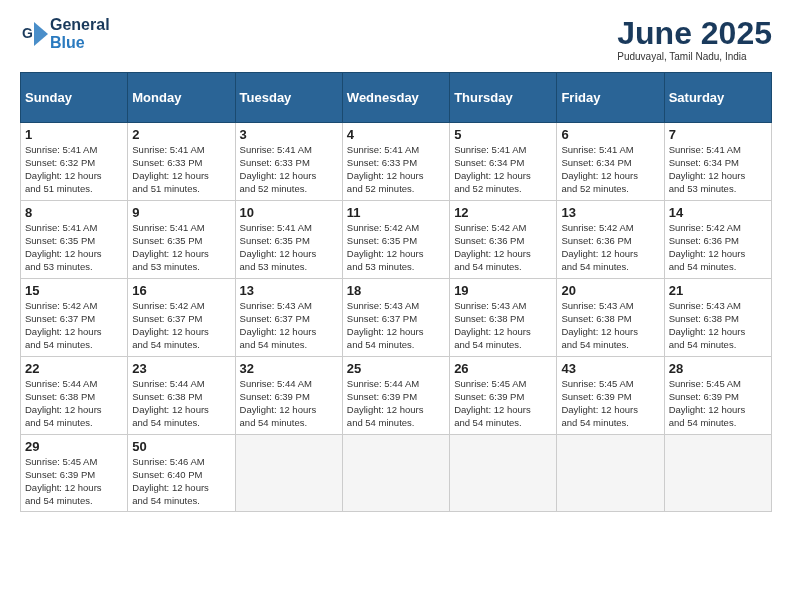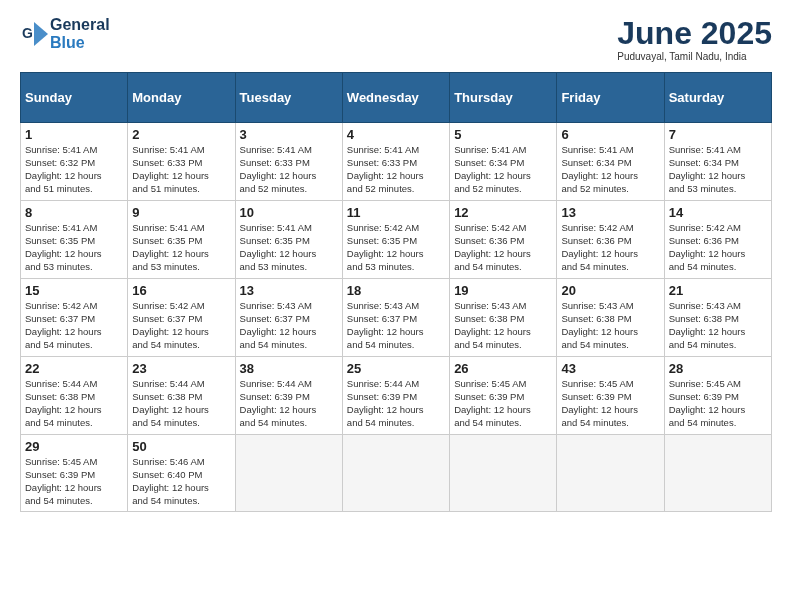--- a/index.html
+++ b/index.html
@@ -146,21 +146,21 @@
           <td><span class="day-number">16</span><span class="day-info">Sunrise: 5:42 AM<br>Sunset: 6:37 PM<br>Daylight: 12 hours<br>and 54 minutes.</span></td>
           <td><span class="day-number">13</span><span class="day-info">Sunrise: 5:43 AM<br>Sunset: 6:37 PM<br>Daylight: 12 hours<br>and 54 minutes.</span></td>
           <td><span class="day-number">18</span><span class="day-info">Sunrise: 5:43 AM<br>Sunset: 6:37 PM<br>Daylight: 12 hours<br>and 54 minutes.</span></td>
           <td><span class="day-number">19</span><span class="day-info">Sunrise: 5:43 AM<br>Sunset: 6:38 PM<br>Daylight: 12 hours<br>and 54 minutes.</span></td>
           <td><span class="day-number">20</span><span class="day-info">Sunrise: 5:43 AM<br>Sunset: 6:38 PM<br>Daylight: 12 hours<br>and 54 minutes.</span></td>
           <td><span class="day-number">21</span><span class="day-info">Sunrise: 5:43 AM<br>Sunset: 6:38 PM<br>Daylight: 12 hours<br>and 54 minutes.</span></td>
         </tr>
         <tr>
           <td><span class="day-number">22</span><span class="day-info">Sunrise: 5:44 AM<br>Sunset: 6:38 PM<br>Daylight: 12 hours<br>and 54 minutes.</span></td>
           <td><span class="day-number">23</span><span class="day-info">Sunrise: 5:44 AM<br>Sunset: 6:38 PM<br>Daylight: 12 hours<br>and 54 minutes.</span></td>
-          <td><span class="day-number">38</span><span class="day-info">Sunrise: 5:44 AM<br>Sunset: 6:39 PM<br>Daylight: 12 hours<br>and 54 minutes.</span></td>
+          <td><span class="day-number">32</span><span class="day-info">Sunrise: 5:44 AM<br>Sunset: 6:39 PM<br>Daylight: 12 hours<br>and 54 minutes.</span></td>
           <td><span class="day-number">25</span><span class="day-info">Sunrise: 5:44 AM<br>Sunset: 6:39 PM<br>Daylight: 12 hours<br>and 54 minutes.</span></td>
           <td><span class="day-number">26</span><span class="day-info">Sunrise: 5:45 AM<br>Sunset: 6:39 PM<br>Daylight: 12 hours<br>and 54 minutes.</span></td>
           <td><span class="day-number">43</span><span class="day-info">Sunrise: 5:45 AM<br>Sunset: 6:39 PM<br>Daylight: 12 hours<br>and 54 minutes.</span></td>
           <td><span class="day-number">28</span><span class="day-info">Sunrise: 5:45 AM<br>Sunset: 6:39 PM<br>Daylight: 12 hours<br>and 54 minutes.</span></td>
         </tr>
         <tr class="last-row">
           <td><span class="day-number">29</span><span class="day-info">Sunrise: 5:45 AM<br>Sunset: 6:39 PM<br>Daylight: 12 hours<br>and 54 minutes.</span></td>
           <td><span class="day-number">50</span><span class="day-info">Sunrise: 5:46 AM<br>Sunset: 6:40 PM<br>Daylight: 12 hours<br>and 54 minutes.</span></td>
           <td class="empty"></td>
           <td class="empty"></td>

